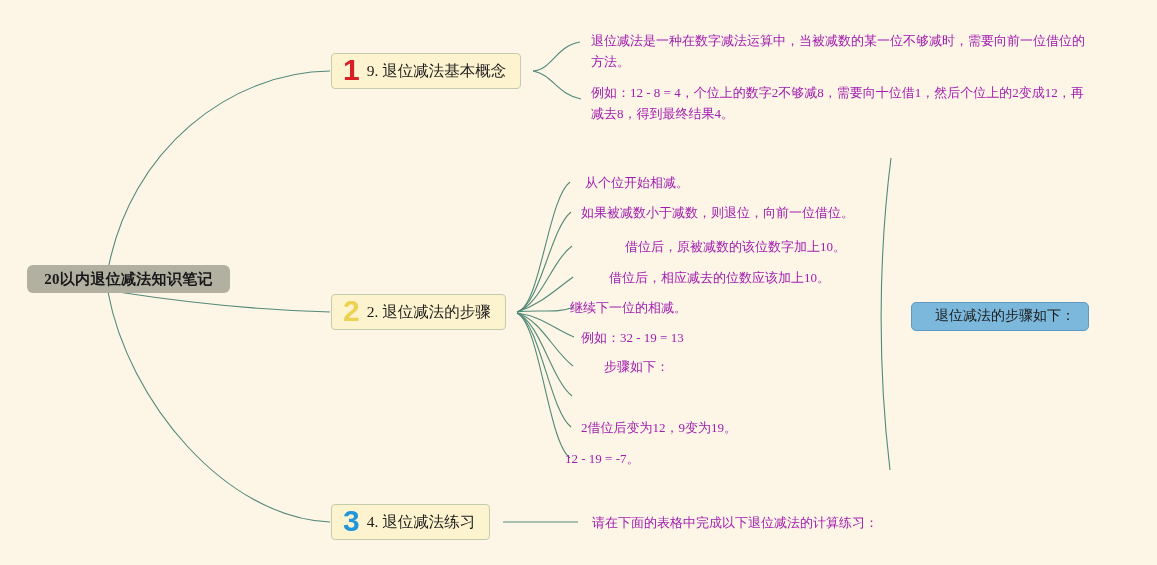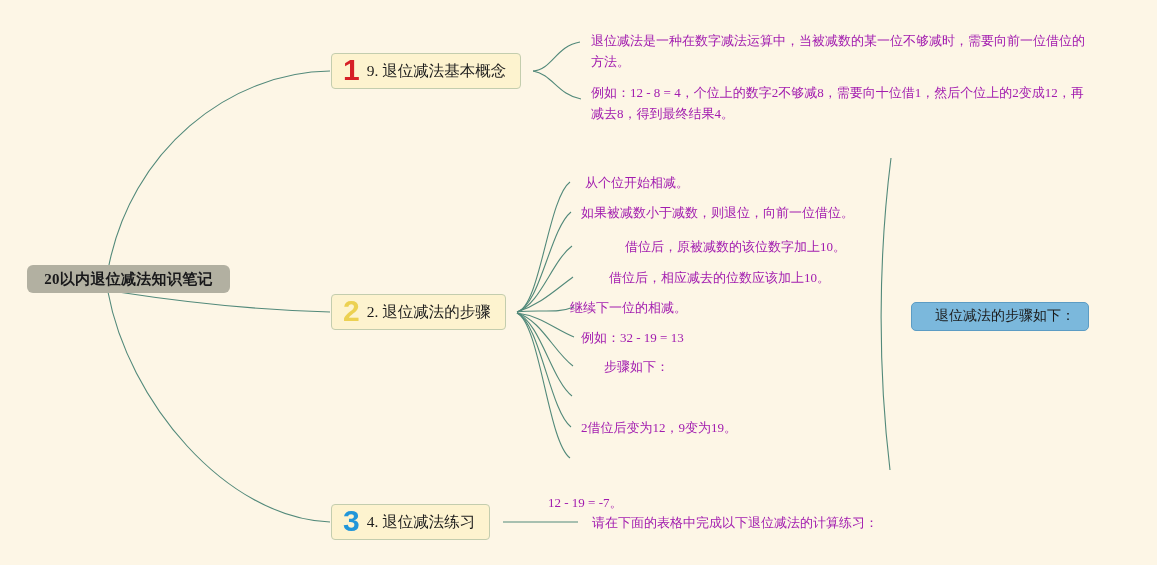--- a/index.html
+++ b/index.html
@@ -165,21 +165,21 @@
   </div>
 
   <div class="leaf step" style="left:585px; top:172px;">从个位开始相减。</div>
   <div class="leaf step" style="left:581px; top:202px;">如果被减数小于减数，则退位，向前一位借位。</div>
   <div class="leaf step" style="left:581px; top:236px;margin-left:44px;">借位后，原被减数的该位数字加上10。</div>
   <div class="leaf step" style="left:581px; top:267px;margin-left:28px;">借位后，相应减去的位数应该加上10。</div>
   <div class="leaf step" style="left:570px; top:297px;">继续下一位的相减。</div>
   <div class="leaf step" style="left:581px; top:327px;">例如：32 - 19 = 13</div>
   <div class="leaf step" style="left:604px; top:356px;">步骤如下：</div>
   <div class="leaf step" style="left:581px; top:417px;">2借位后变为12，9变为19。</div>
-  <div class="leaf step" style="left:548px; top:448px;margin-top:44px;">12 - 19 = -7。</div>
+  <div class="leaf step" style="left:565px; top:448px;">12 - 19 = -7。</div>
 
   <div class="branch-node" id="node-3">
     <span class="branch-num" style="color:#2196d9">3</span>
     <span class="branch-text">4. 退位减法练习</span>
   </div>
 
   <div class="leaf step" style="left:592px; top:512px;">请在下面的表格中完成以下退位减法的计算练习：</div>
 
   <div class="callout">
     <span>退位减法的步骤如下：</span>

